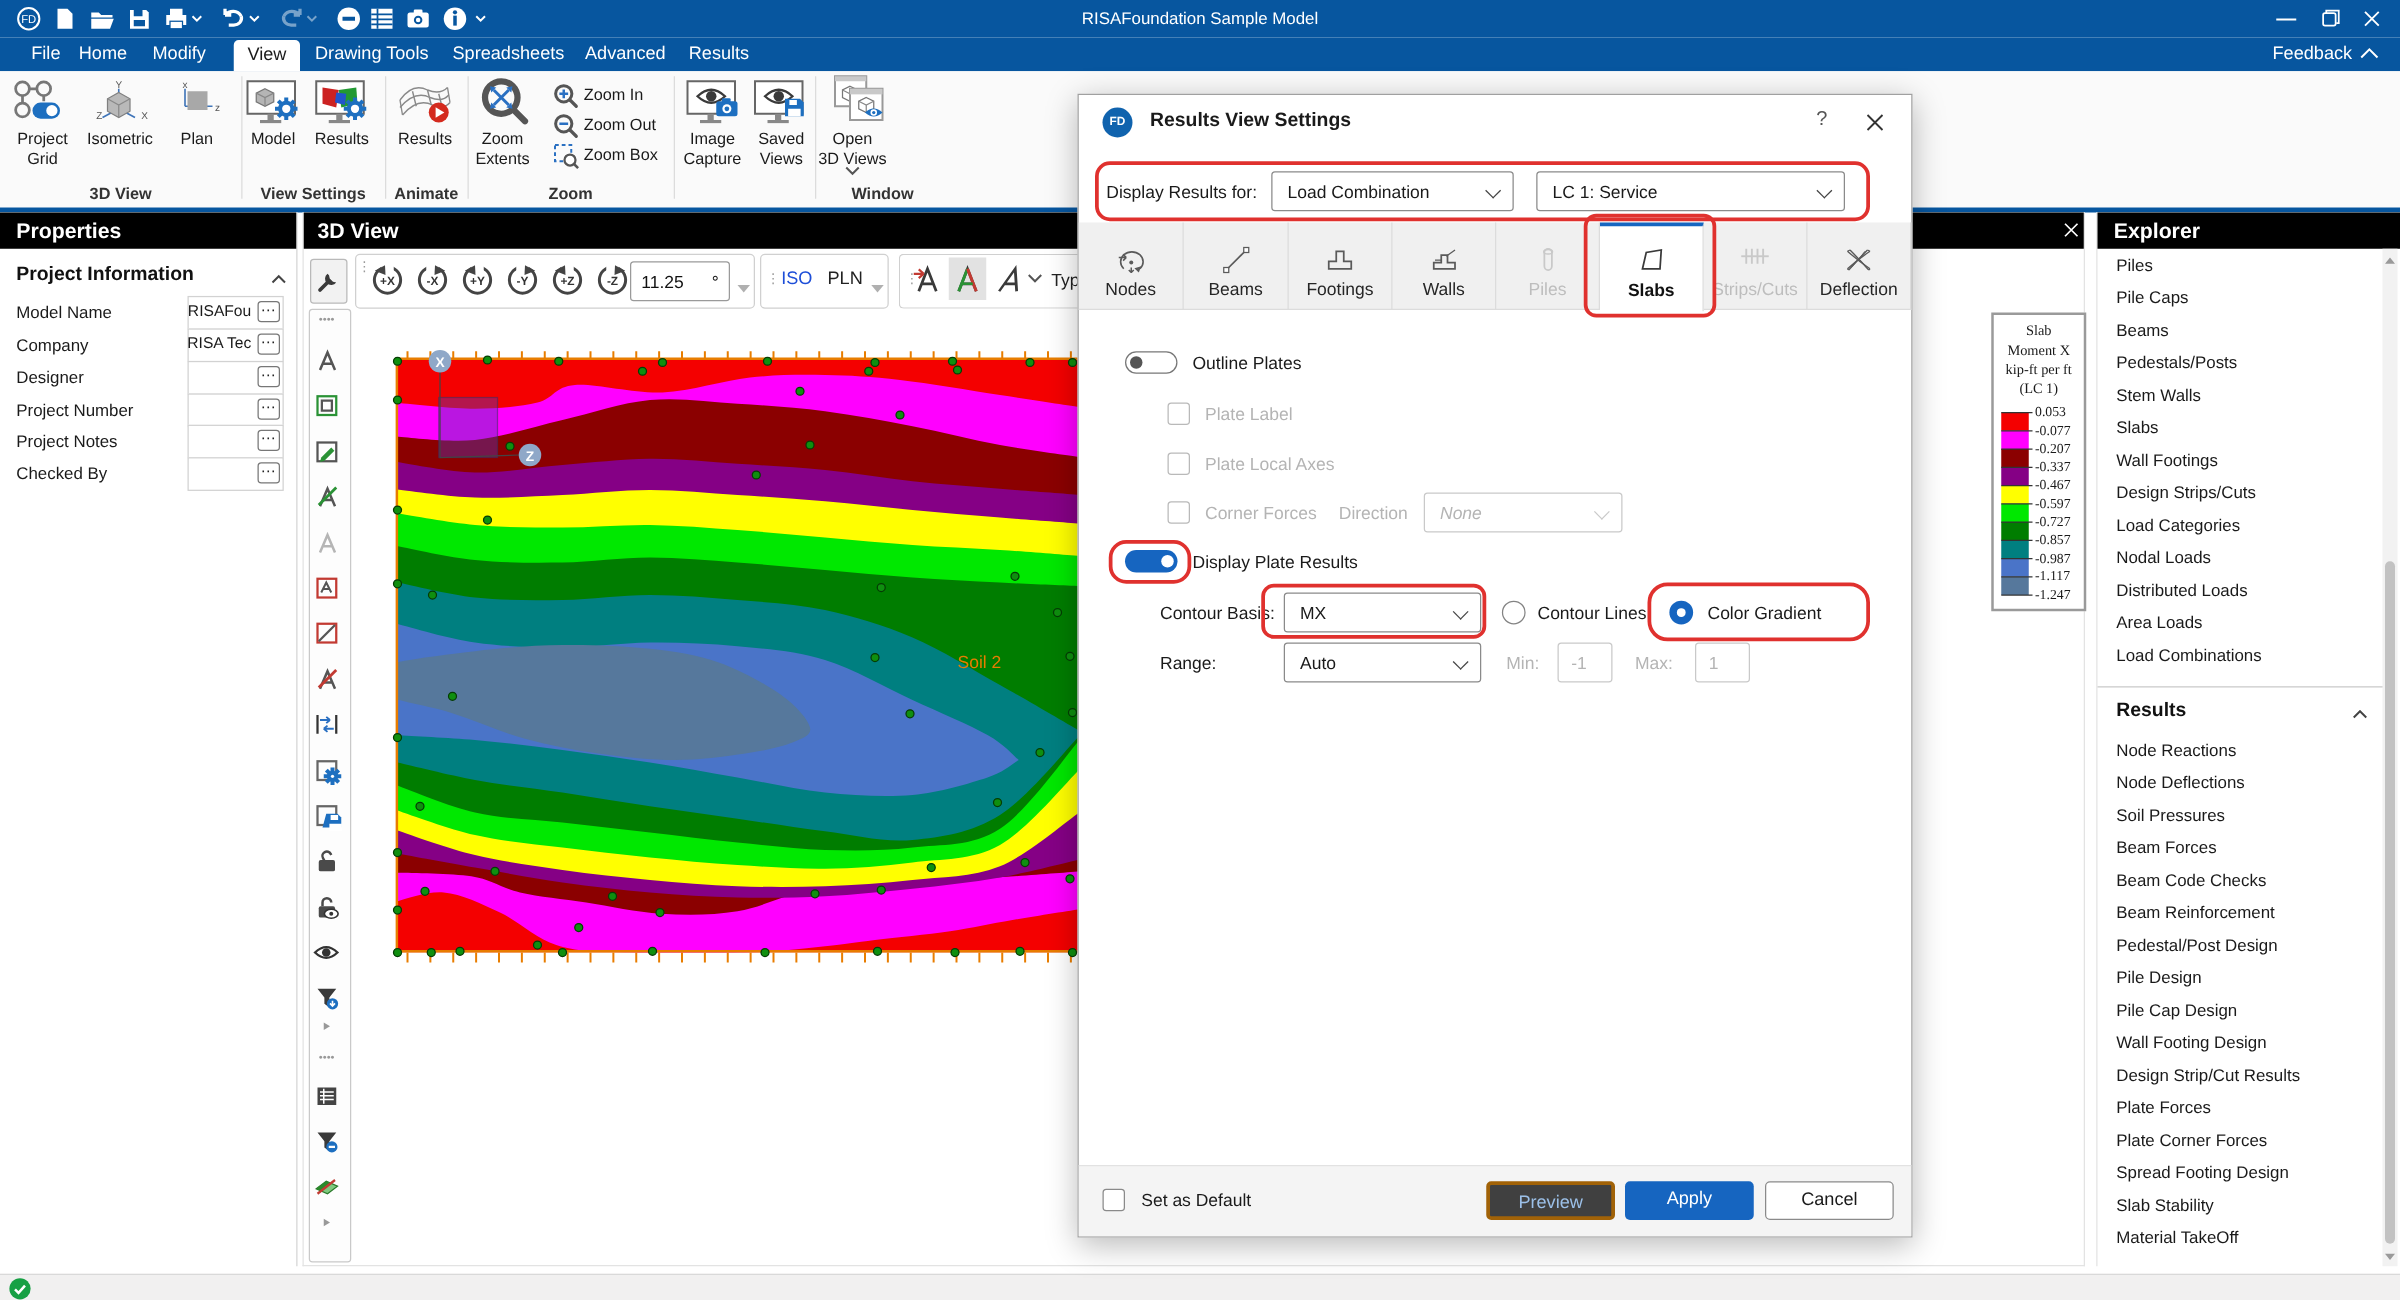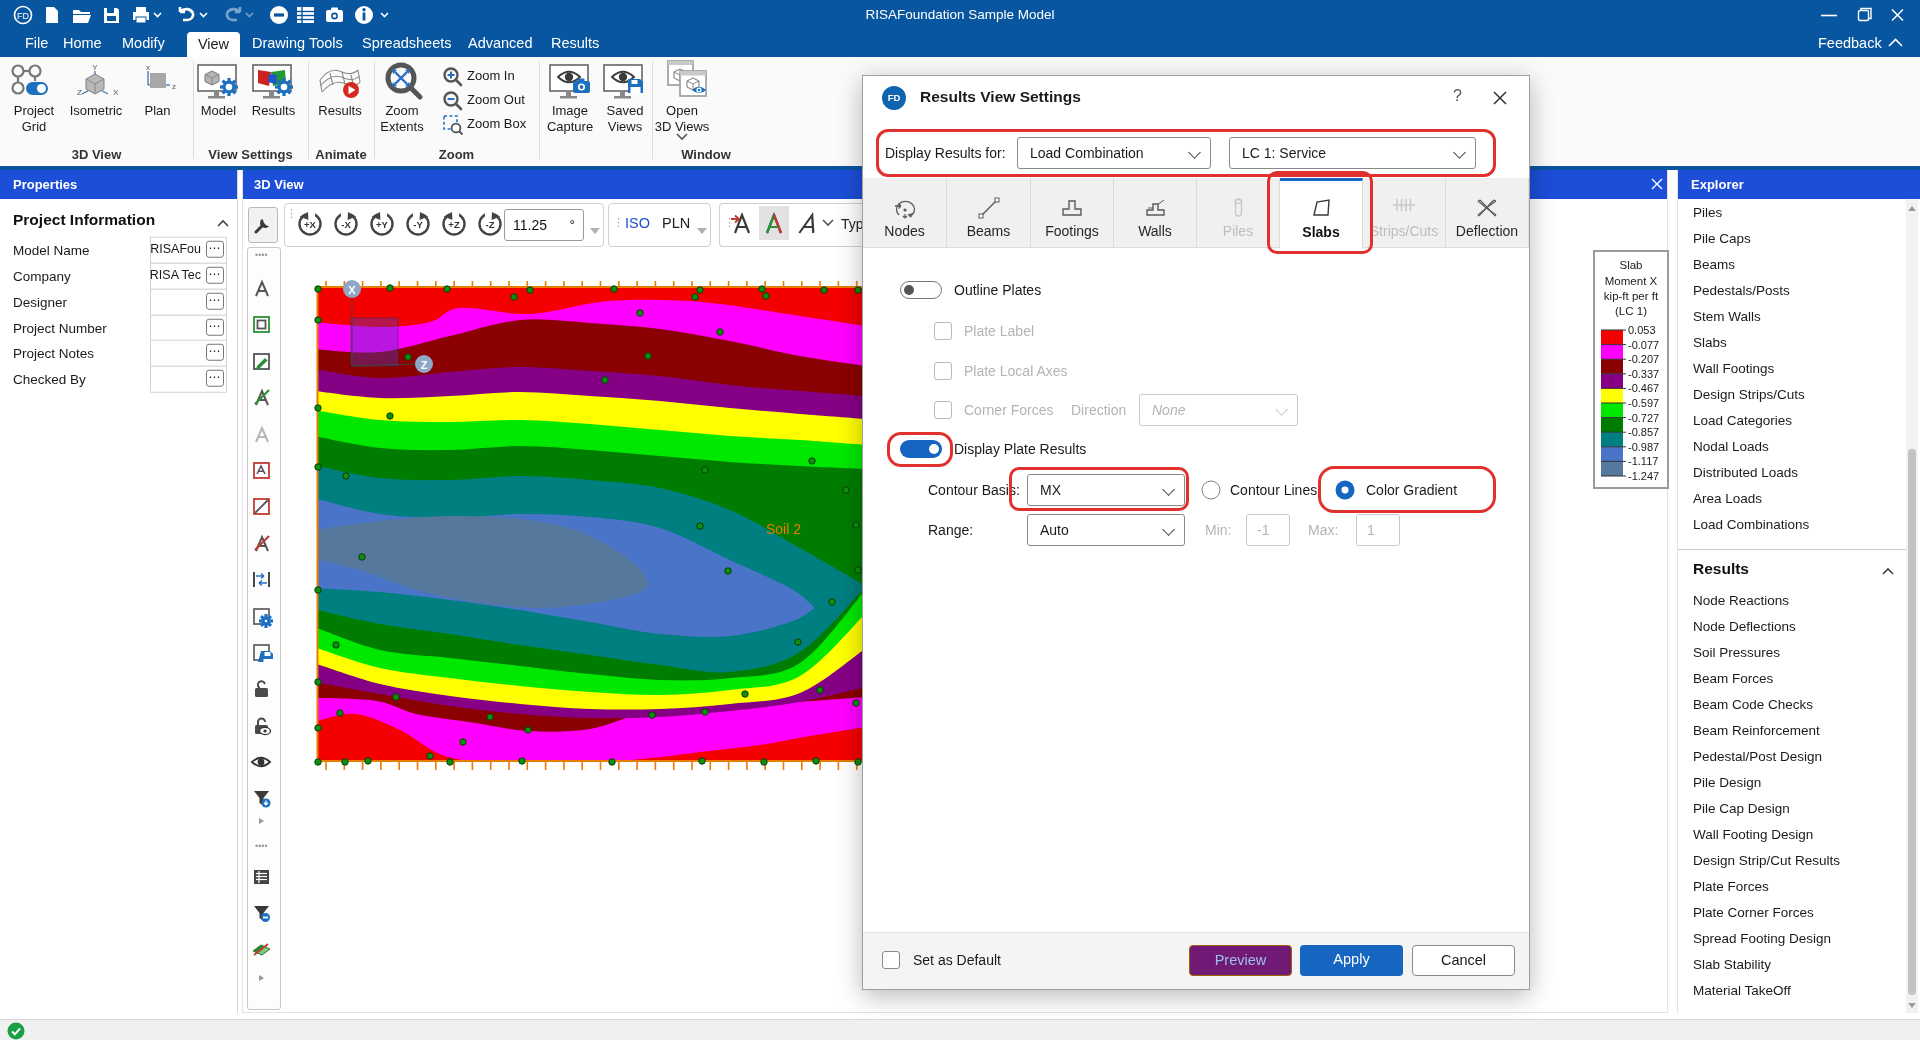--- a/index.html
+++ b/index.html
@@ -7,21 +7,21 @@
 .titlebar{left:0;top:0;width:1920px;height:30px;background:#07569f;}
 .menubar{left:0;top:30px;width:1920px;height:27px;background:#07569f;}
 .menu-item{position:absolute;top:0;height:27px;line-height:26px;color:#fff;font-size:14.5px;}
 .menu-active{position:absolute;left:187px;top:2px;width:53px;height:25px;background:#ffffff;
  border-radius:4px 4px 0 0;color:#1a1a1a;font-size:14.5px;text-align:center;line-height:25px;}
 .ribbon{left:0;top:57px;width:1920px;height:109px;background:#fafafa;}
 .ribbon-strip{left:0;top:166px;width:1920px;height:4px;background:#07569f;}
 .rgroup-label{position:absolute;bottom:3px;font-size:13px;color:#333;width:100%;text-align:center;font-weight:bold;}
 .rsep{position:absolute;top:4px;height:98px;width:1px;background:#dcdcdc;}
 .rbtn-label{font-size:13px;color:#1a1a1a;text-align:center;line-height:15.5px;}
-.panel-h{background:#1d4ed8;color:#fff;font-weight:bold;font-size:13px;line-height:29px;padding-left:13px;}
+.panel-h{background:#000000;color:#fff;font-weight:bold;font-size:17px;line-height:29px;padding-left:13px;}
 .props{left:0;top:170px;width:238px;height:843px;background:#fff;border-right:1px solid #d5d5d5;}
 .v3d{left:242px;top:170px;width:1426px;height:843px;background:#fff;border:1px solid #e3e3e3;border-top:none;}
 .expl{left:1677px;top:170px;width:243px;height:843px;background:#fff;border-left:1px solid #e3e3e3;}
 .expl-item{position:absolute;left:15px;font-size:13.5px;color:#1a1a1a;transform:translateY(-50%);white-space:nowrap;}
 .prop-label{position:absolute;left:13px;font-size:13.5px;color:#1a1a1a;transform:translateY(-50%);}
 .prop-field{position:absolute;left:150px;width:77px;height:26.5px;white-space:nowrap;border:1px solid #d2d2d2;background:#fff;
  transform:translateY(-50%);font-size:12.5px;color:#1a1a1a;line-height:23px;}
 .dots-btn{position:absolute;right:2px;top:3px;width:18px;height:17px;border:1px solid #777;border-radius:3px;
  background:#fff;font-size:12px;line-height:13px;text-align:center;color:#222;letter-spacing:1px;}
 .statusbar{left:0;top:1019px;width:1920px;height:21px;background:#f1f0f0;border-top:1px solid #d9d9d9;}
@@ -51,21 +51,21 @@
 .radio{position:absolute;width:19px;height:19px;border-radius:50%;transform:translate(-50%,-50%);}
 .radio.off{border:1.6px solid #838383;background:#fff;}
 .radio.on{background:#1665c0;}
 .radio.on i{position:absolute;left:6.1px;top:6.1px;width:6.8px;height:6.8px;border-radius:50%;background:#fff;}
 .fld{position:absolute;width:44px;height:32px;border:1px solid #c9c9c9;border-radius:3px;color:#b4b4b4;
  font-size:14px;line-height:30px;padding-left:10px;background:#fff;}
 .btn{position:absolute;width:103px;height:31px;border-radius:4px;font-size:14.5px;text-align:center;line-height:29px;}
 .dfoot{position:absolute;left:0;top:856px;width:666px;height:57px;background:#f4f4f4;border-top:1px solid #e2e2e2;}
 .sb-track{position:absolute;left:1906px;top:199px;width:12px;height:814px;background:#f2f2f2;}
 .sb-thumb{position:absolute;left:1908px;top:449px;width:8px;height:546px;background:#c2c2c2;border-radius:4px;}
-.legend{position:absolute;left:1593px;top:250px;width:76px;height:239px;border:2px solid #9a9a9a;background:#fff;}
+.legend{position:absolute;left:1593px;top:250px;width:76px;height:239px;border:2px solid #9a9a9a;background:#fff;font-family:Liberation Serif, serif;}
 .lg-t{position:absolute;width:100%;text-align:center;font-size:11.5px;color:#1a1a1a;transform:translateY(-50%);}
 .lg-v{position:absolute;left:33px;font-size:11px;color:#1a1a1a;transform:translateY(-50%);}
 .tbgroup{position:absolute;top:203px;height:44px;border:1px solid #d0d0d0;border-radius:4px;background:#fff;}
 </style></head><body>
 <div class="abs titlebar">
     <svg class="abs" style="left:0;top:0" width="1920" height="30" viewBox="0 0 1920 30">
       <circle cx="23" cy="15" r="8.5" fill="none" stroke="#fff" stroke-width="1.6"></circle>
       <text x="23" y="18.5" font-size="9" fill="#fff" text-anchor="middle">FD</text>
       <path d="M46 7 h8 l4 4 v12 h-12 z" fill="#fff"></path>
       <path d="M73 10 h6 l2 2 h9 v2 h-17 z" fill="#fff"></path>
@@ -828,15 +828,15 @@
     <div class="redbox" style="left:455px;top:390px;width:178px;height:47px;border-radius:16px"></div>
     <div class="dlbl" style="left:65px;top:454px">Range:</div>
     <div class="dd" style="left:164px;top:438px;width:158px">Auto<div class="chev"></div></div>
     <div class="dlbl dis" style="left:342px;top:454px">Min:</div>
     <div class="fld" style="left:383px;top:438px">-1</div>
     <div class="dlbl dis" style="left:445px;top:454px">Max:</div>
     <div class="fld" style="left:493px;top:438px">1</div>
     <div class="dfoot"></div>
     <div class="ck" style="left:19px;top:484px;top:884px;border-color:#8a8a8a"></div>
     <div class="dlbl" style="left:50px;top:884px">Set as Default</div>
-    <div class="btn" style="left:326px;top:869px;border:1px solid #a16207;color:#9cc0e8;background:#701a75">Preview</div>
+    <div class="btn" style="left:326px;top:869px;border:3px solid #a16207;color:#9cc0e8;background:#404040">Preview</div>
     <div class="btn" style="left:437px;top:869px;background:#1665c0;color:#fff">Apply</div>
     <div class="btn" style="left:549px;top:869px;border:1px solid #8a8a8a;color:#1a1a1a;background:#fff">Cancel</div>
   </div>
 </body></html>

